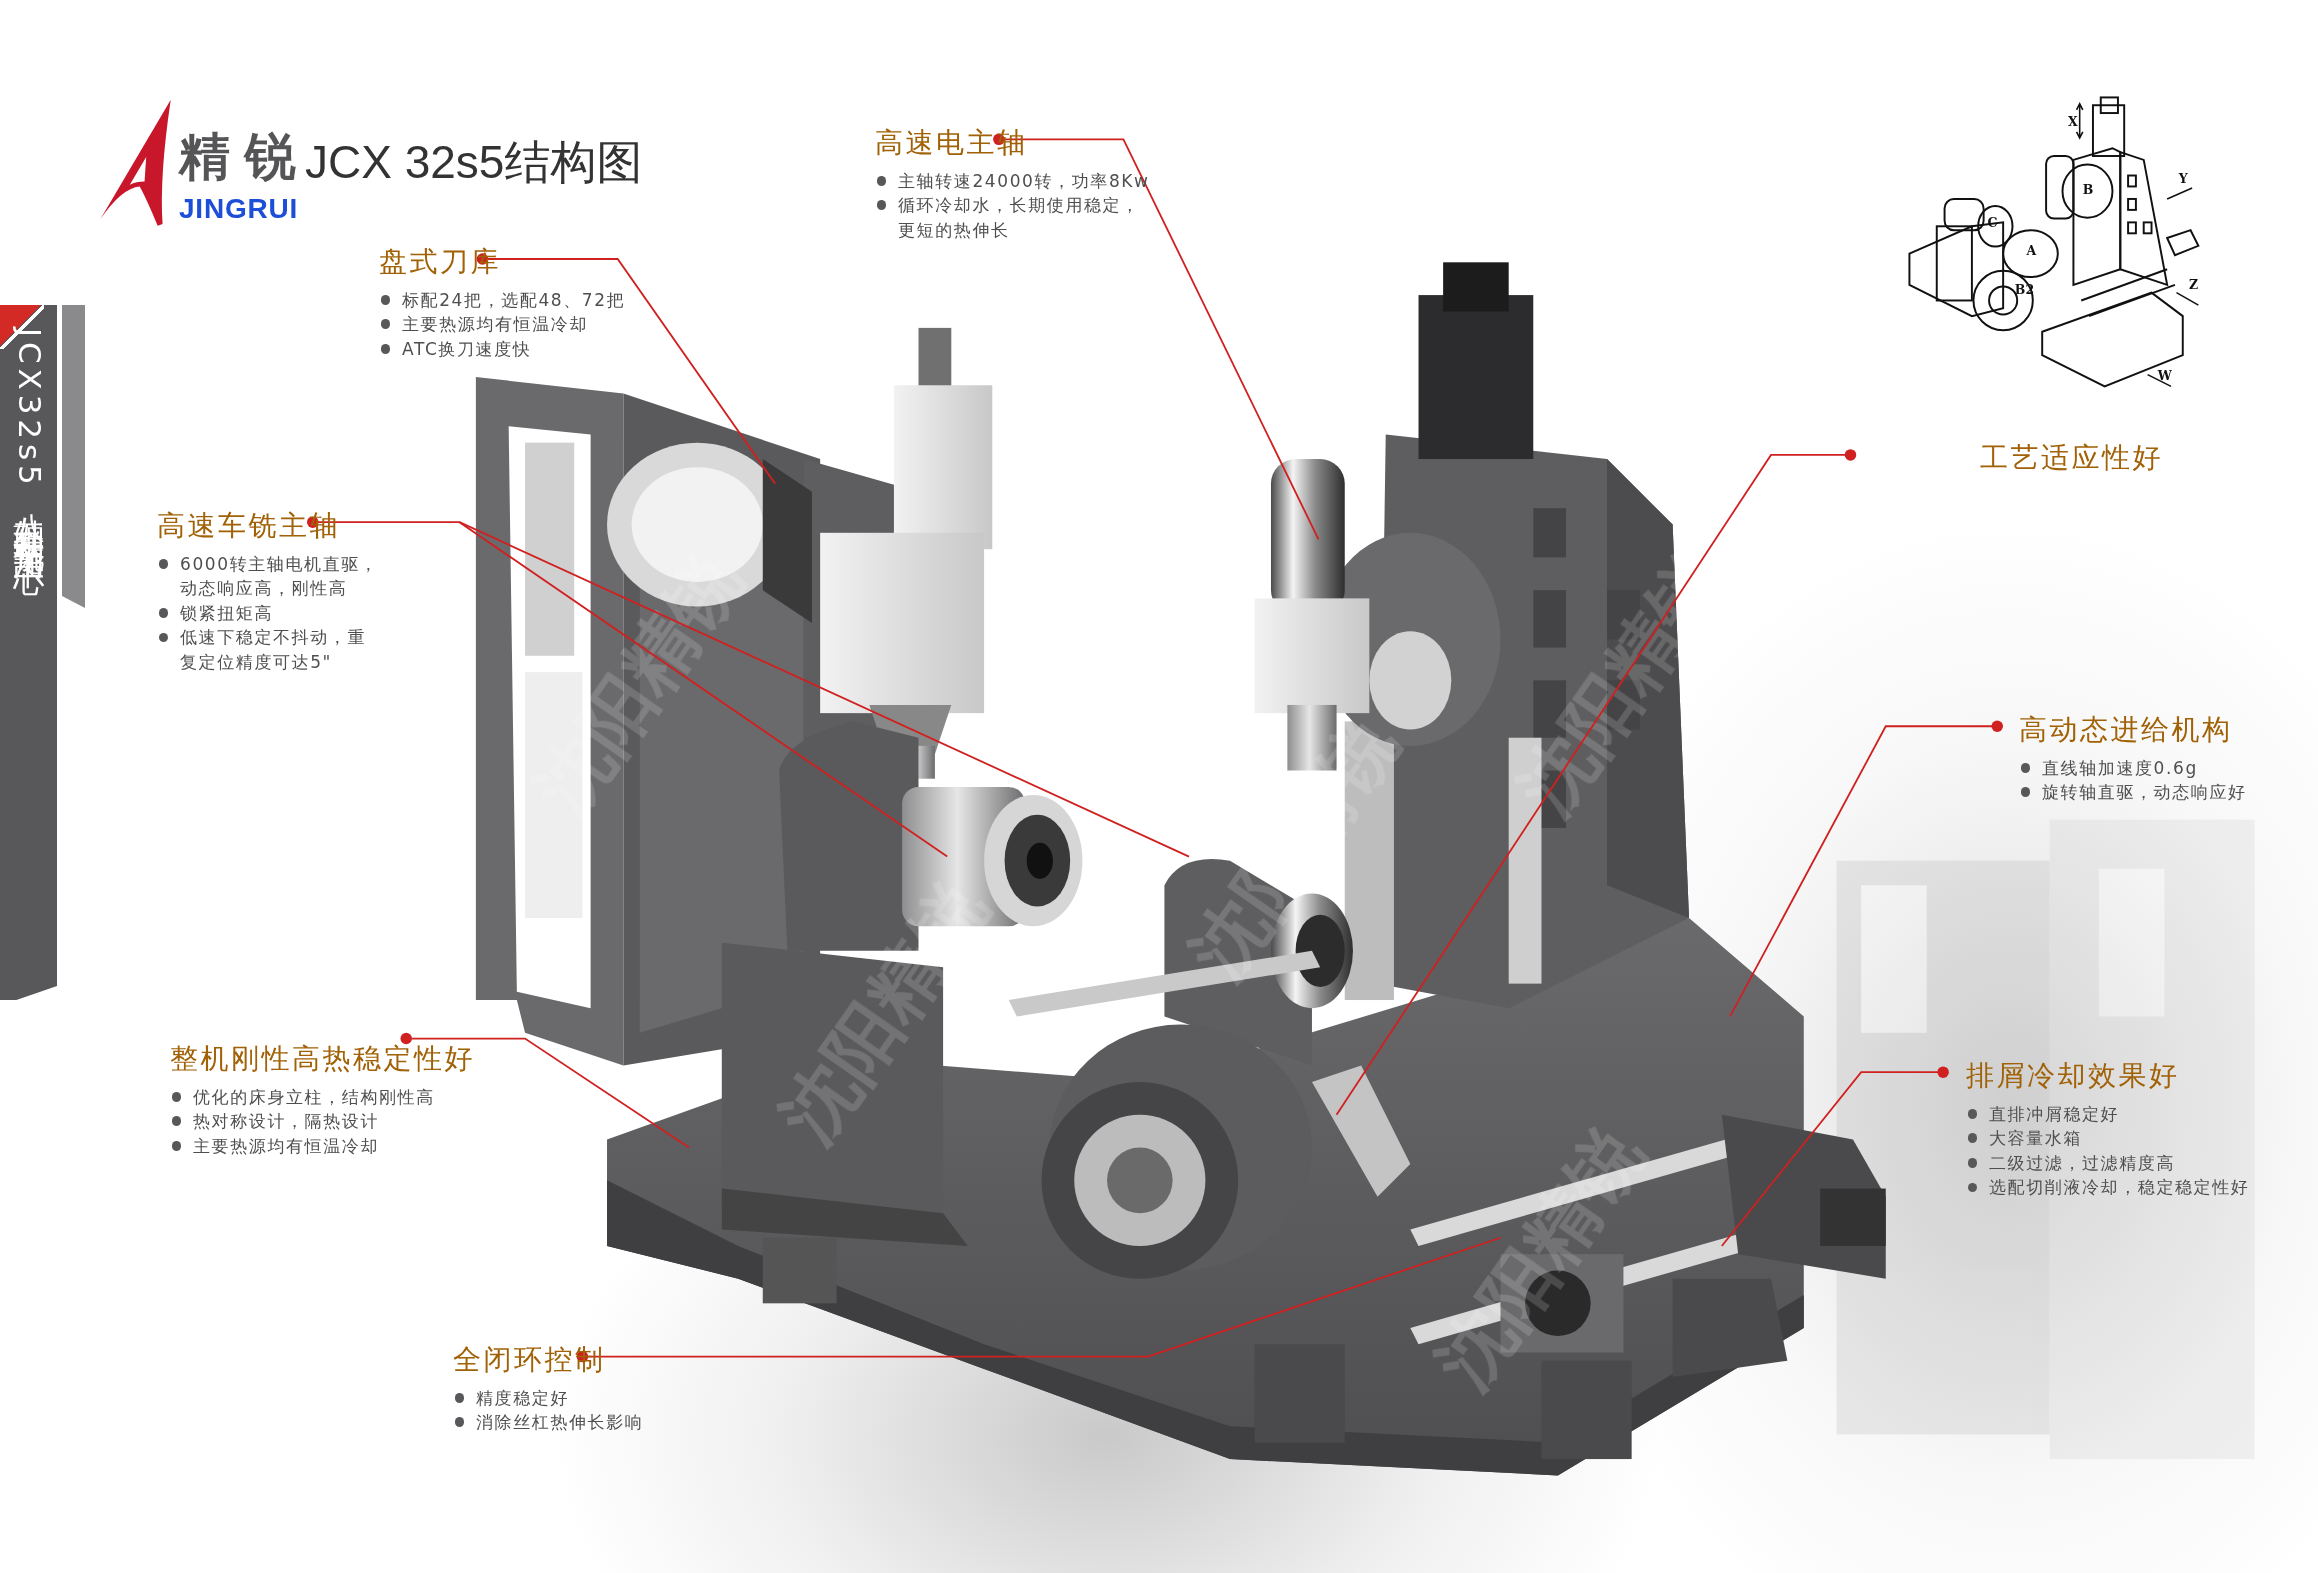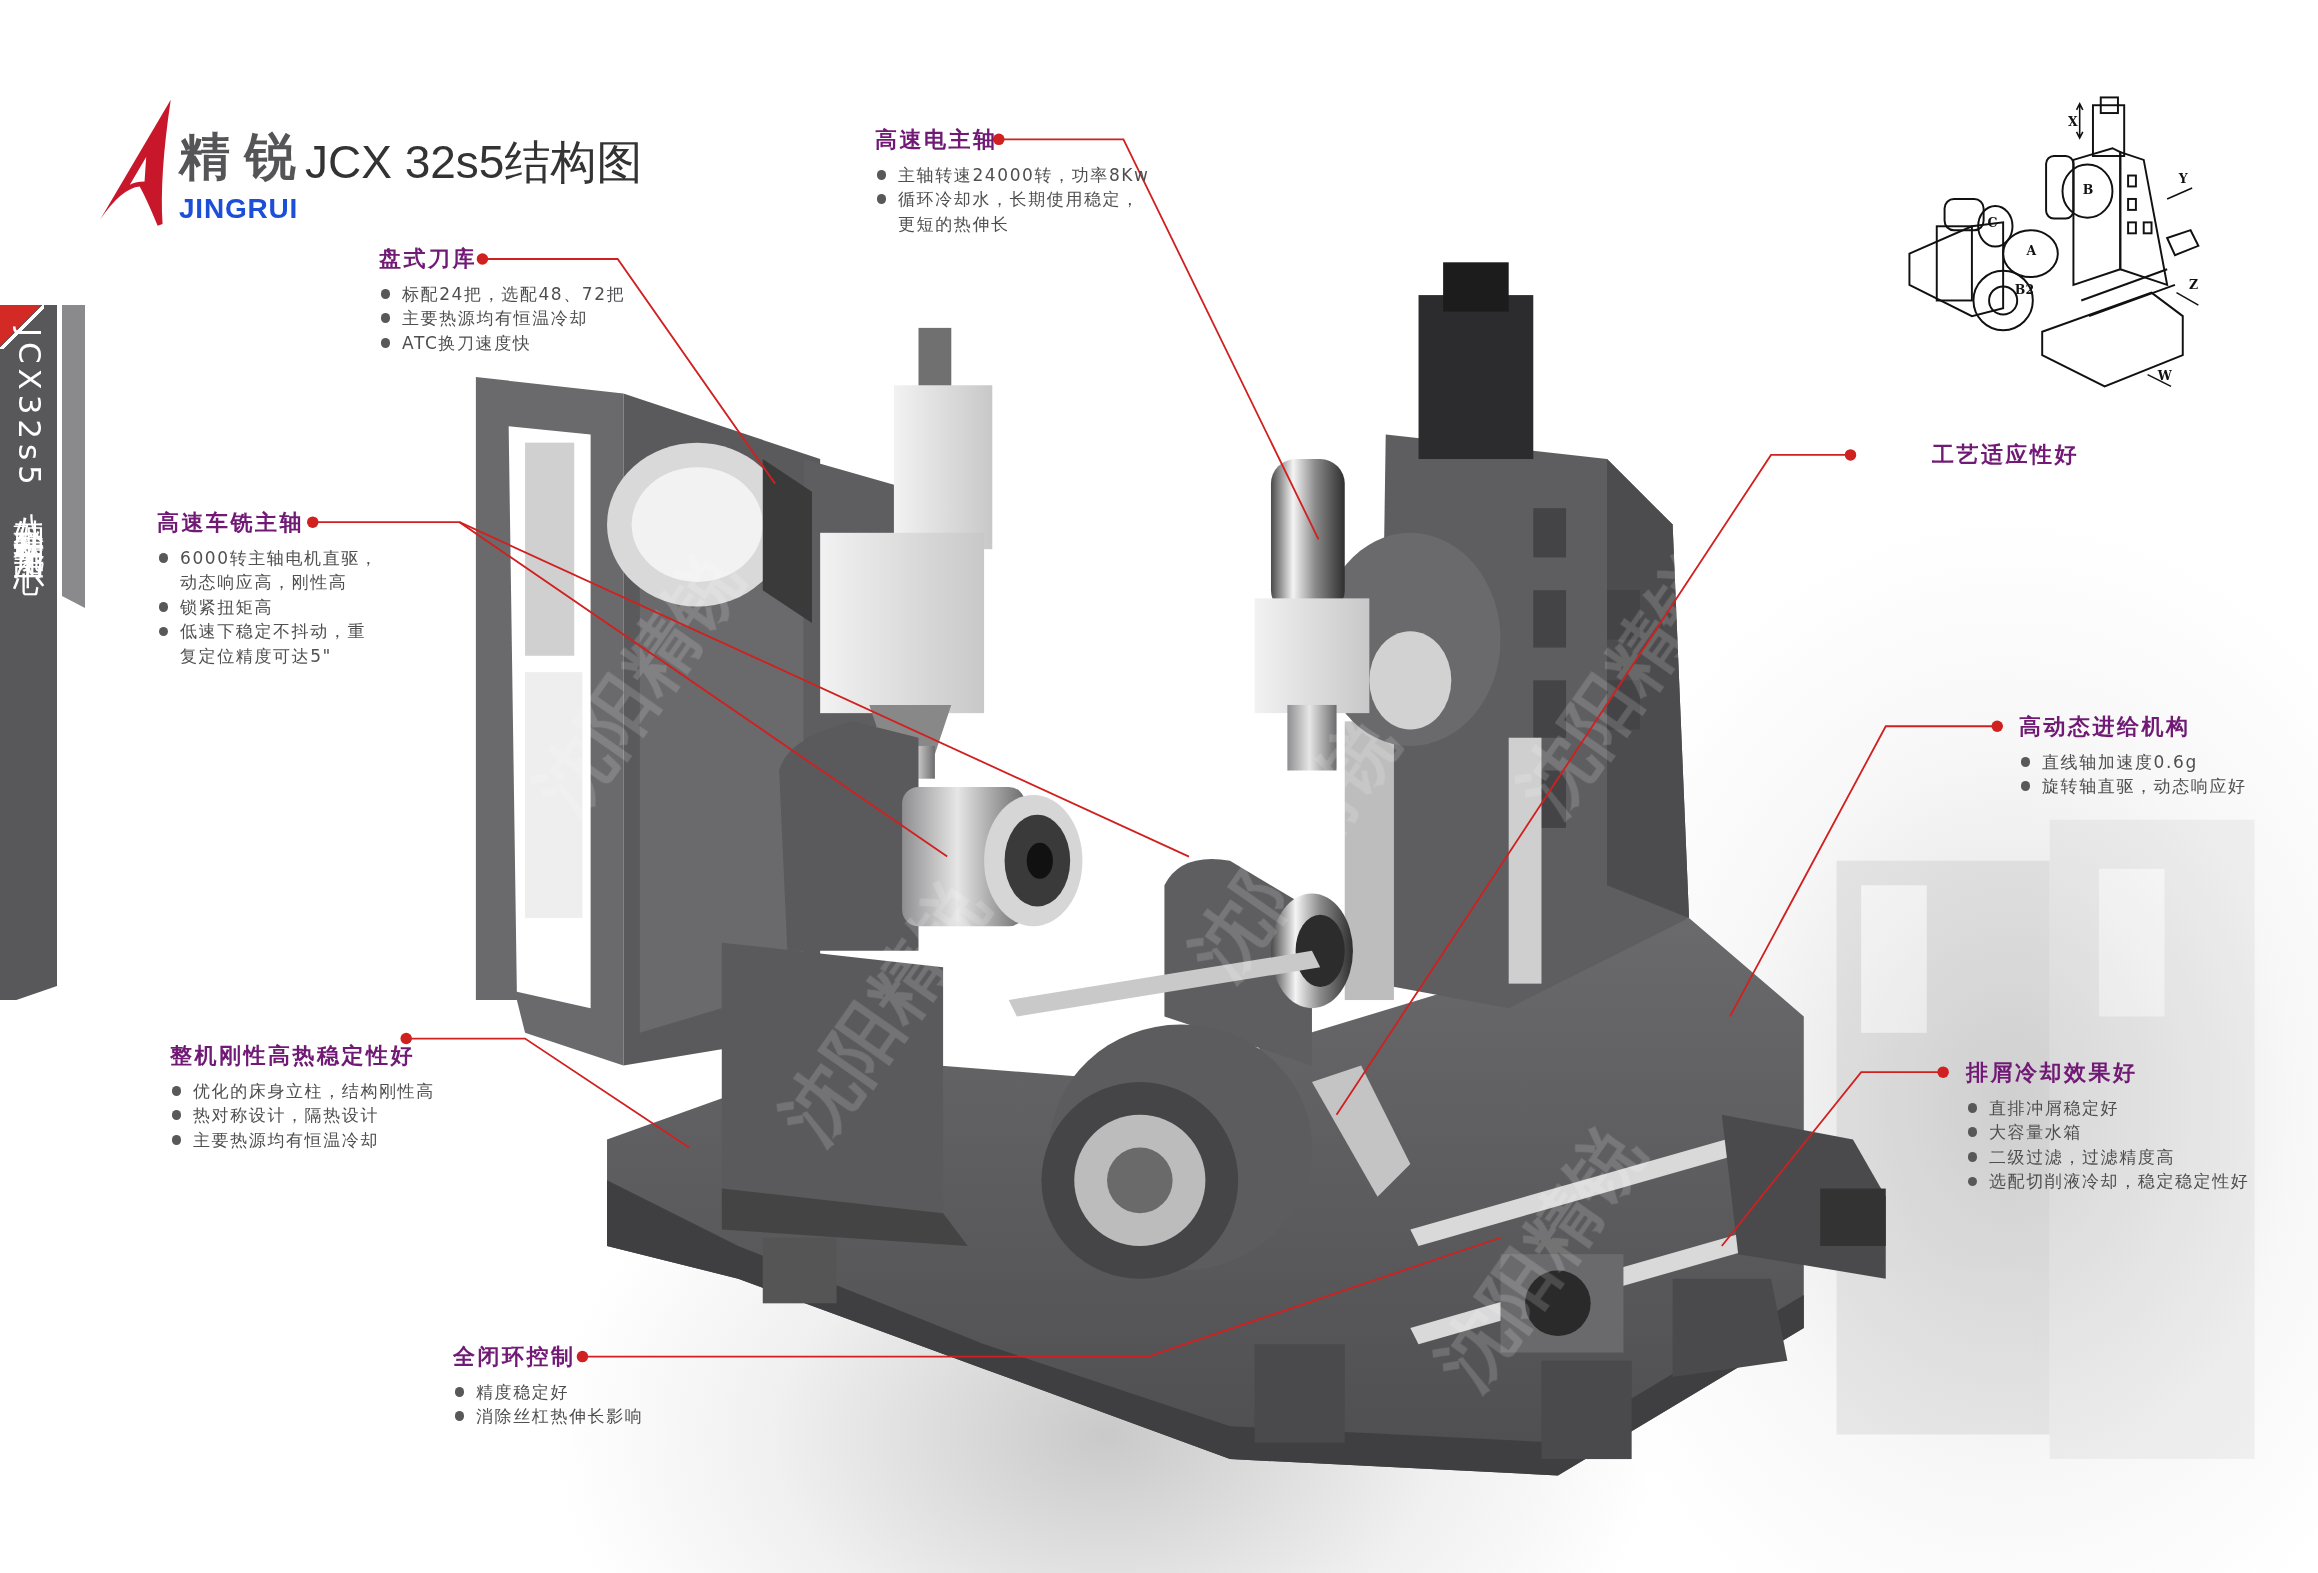--- a/index.html
+++ b/index.html
@@ -24,21 +24,21 @@
   .sidebar-corner { position: absolute; left: 0; top: 305px; width: 41px; height: 41px; background: #d42a26; clip-path: polygon(0 0, 100% 0, 0 100%); }
   .sidebar-corner-line { position: absolute; left: 0; top: 305px; width: 44px; height: 44px; background: linear-gradient(135deg, transparent 48%, #ffffff 48%, #ffffff 54%, transparent 54%); }
   .sidebar-tab { position: absolute; left: 62px; top: 305px; width: 23px; height: 303px; background: #8a8a8c; clip-path: polygon(0 0, 100% 0, 100% 100%, 0 96%); }
   .sidebar-text { position: absolute; left: 11.5px; top: 328px; width: 36px; writing-mode: vertical-rl; font-size: 31px; color: #ffffff; letter-spacing: 4.9px; line-height: 36px; white-space: nowrap; }
 
   
   .machine { position: absolute; left: 0; top: 0; width: 2319px; height: 1573px; }
 
   
   .callout { position: absolute; }
-  .callout h3 { font-size: 22px; font-weight: bold; color: #701a75; line-height: 1; white-space: nowrap; letter-spacing: 2.5px; }
+  .callout h3 { font-size: 28px; font-weight: normal; color: #a16207; line-height: 1; white-space: nowrap; letter-spacing: 2.5px; }
   .callout ul { list-style: none; margin-top: 11.5px; }
   .callout li { position: relative; font-size: 17px; font-weight: normal; color: #4f4f51; line-height: 24.6px; padding-left: 23px; letter-spacing: 1.6px; white-space: pre-line; }
   .callout li::before { content: ""; position: absolute; left: 1.6px; top: 7.4px; width: 9.8px; height: 9.8px; border-radius: 50%; background: #58585a; }
 
   .leaders { position: absolute; left: 0; top: 0; pointer-events: none; }
 
   
   .ref-diagram { position: absolute; left: 1886px; top: 74px; width: 328px; height: 328px; }
 </style>
 </head>
@@ -271,21 +271,21 @@
   <h3>高速车铣主轴</h3>
   <ul>
     <li>6000转主轴电机直驱，
 动态响应高，刚性高</li>
     <li>锁紧扭矩高</li>
     <li>低速下稳定不抖动，重
 复定位精度可达5"</li>
   </ul>
 </div>
 
-<div class="callout" style="left:1932px; top:444px;">
+<div class="callout" style="left:1980px; top:444px;">
   <h3>工艺适应性好</h3>
 </div>
 
 <div class="callout" style="left:2019px; top:716px;">
   <h3>高动态进给机构</h3>
   <ul>
     <li>直线轴加速度0.6g</li>
     <li>旋转轴直驱，动态响应好</li>
   </ul>
 </div>

